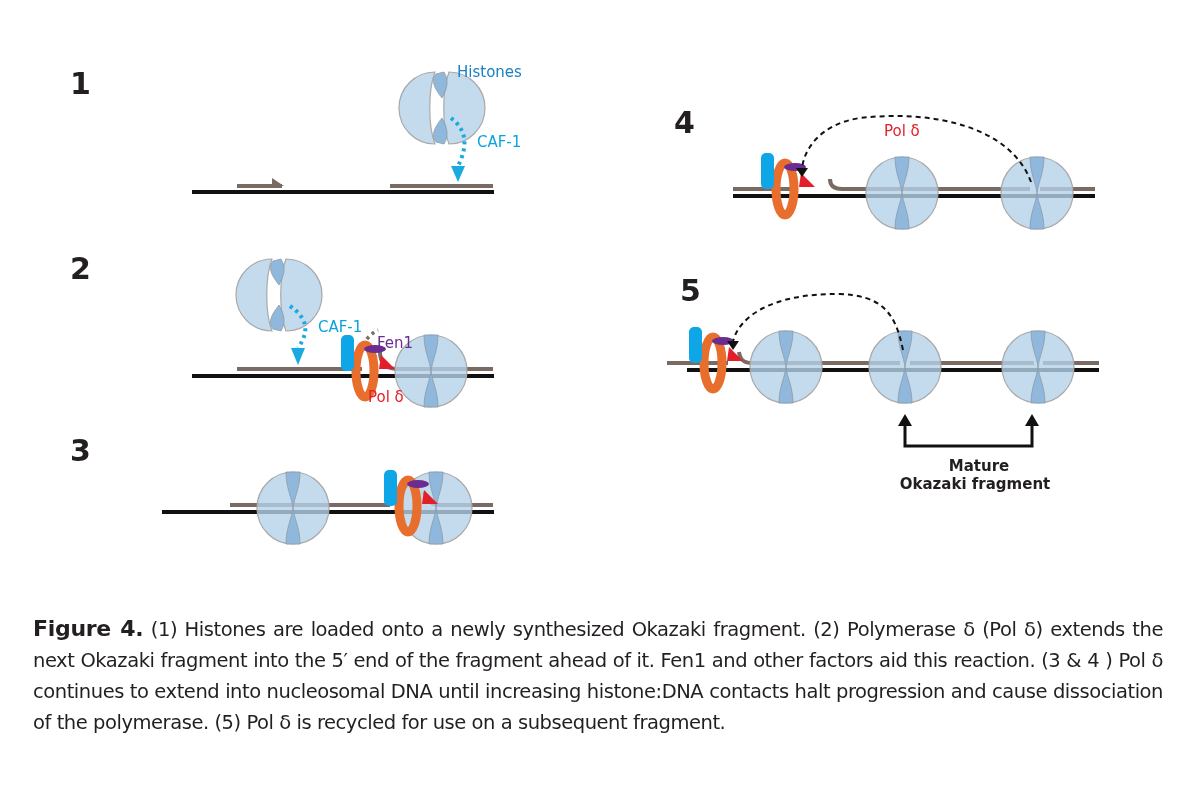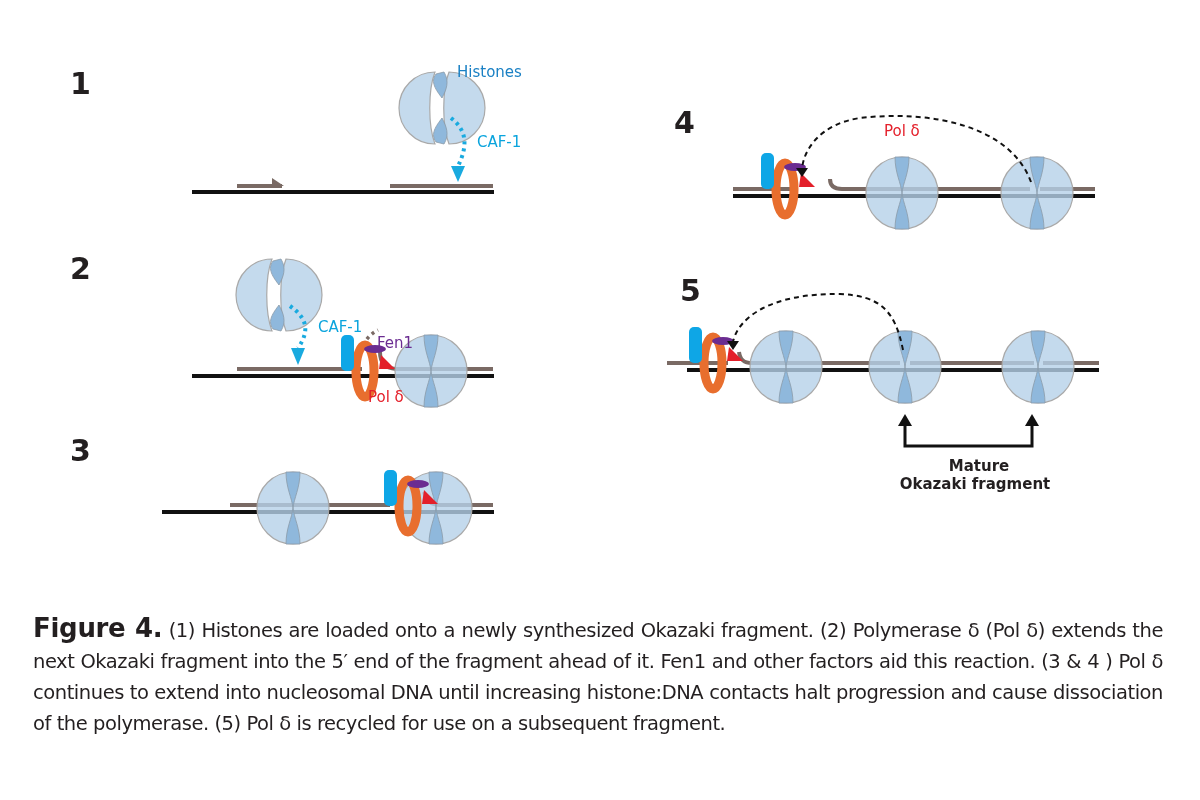--- a/index.html
+++ b/index.html
@@ -16,21 +16,21 @@
   .nascent { stroke: #7a6a64; stroke-width: 4; fill: none; }
   .nuc-circle { fill: #b5d1e9; fill-opacity: 0.8; stroke: #a9a9a9; stroke-width: 1.2; }
   .nuc-lobe { fill: #8fb8dc; stroke: #8a9aa8; stroke-width: 0.8; }
   .caf-path { stroke: #19aadf; stroke-width: 4; stroke-dasharray: 3 4; fill: none; }
   .dashed-arc { stroke: #111; stroke-width: 2; stroke-dasharray: 5 4; fill: none; }
   .ring { fill: none; stroke: #e86e2e; stroke-width: 9; }
   .pcna-blue { fill: #0ea6e6; }
   .fen1 { fill: #6b2c91; }
   .flap-red { fill: #e3202a; }
   #caption { position: absolute; left: 33px; top: 613px; width: 1130px; font-family: "DejaVu Sans", sans-serif; font-size: 19.5px; line-height: 31px; color: #231f20; text-align: justify; letter-spacing: -0.45px; }
-  #caption b { font-weight: bold; font-size: 26px; letter-spacing: -0.3px; }
+  #caption b { font-weight: bold; font-size: 22px; letter-spacing: -0.3px; }
 </style>
 </head>
 <body>
 
 <svg id="figure" viewBox="0 0 1200 590" xmlns="http://www.w3.org/2000/svg">
   <defs>
     <g id="nucleosome">
       <circle class="nuc-circle" cx="0" cy="0" r="36"></circle>
       <path class="nuc-lobe" d="M -7,-36 C -7,-20 -1,-10 0,0 C 1,-10 7,-20 7,-36 Z"></path>
       <path class="nuc-lobe" d="M -7,36 C -7,20 -1,10 0,0 C 1,10 7,20 7,36 Z"></path>

